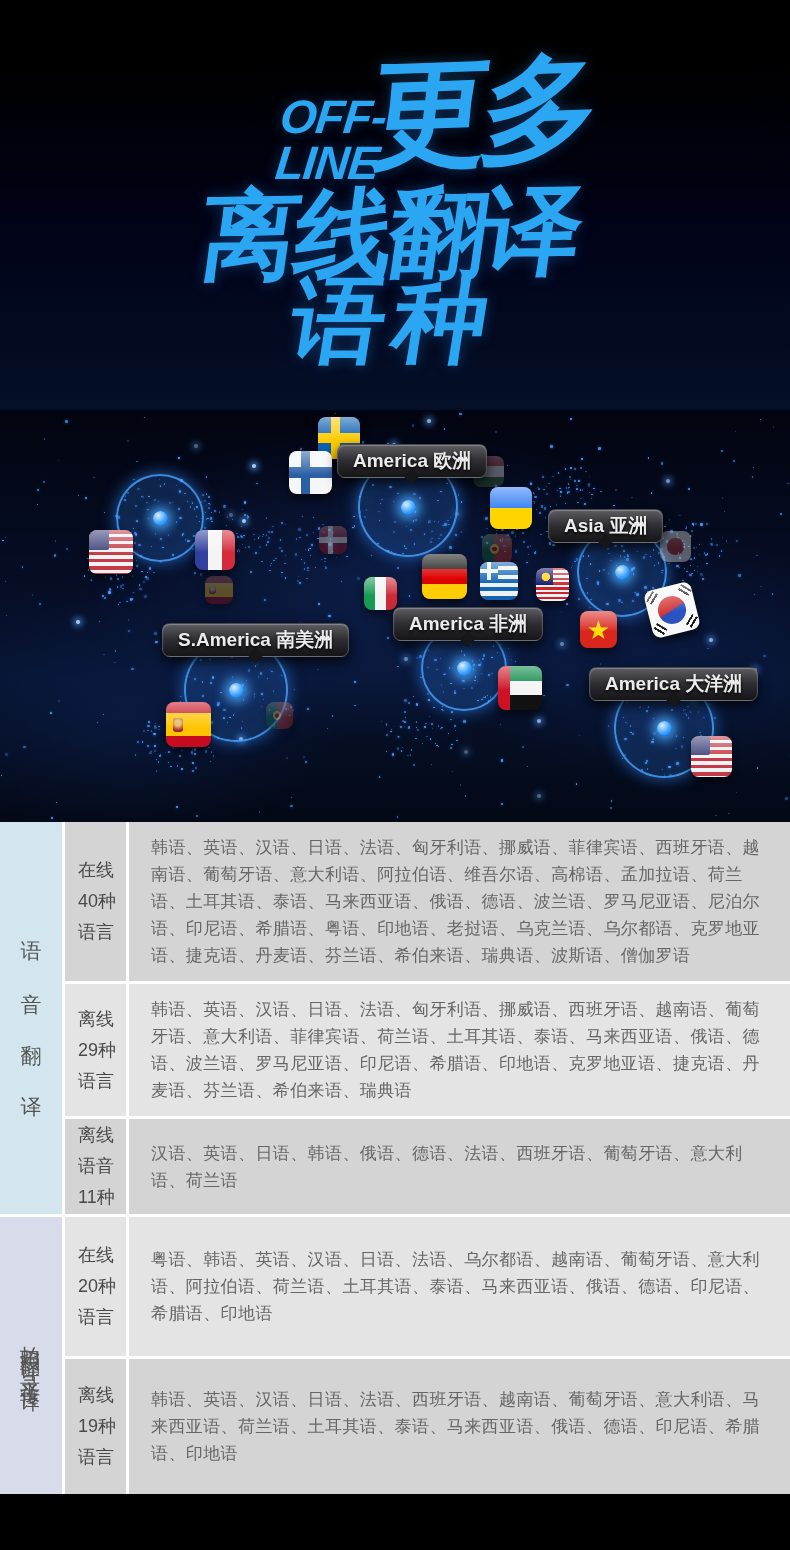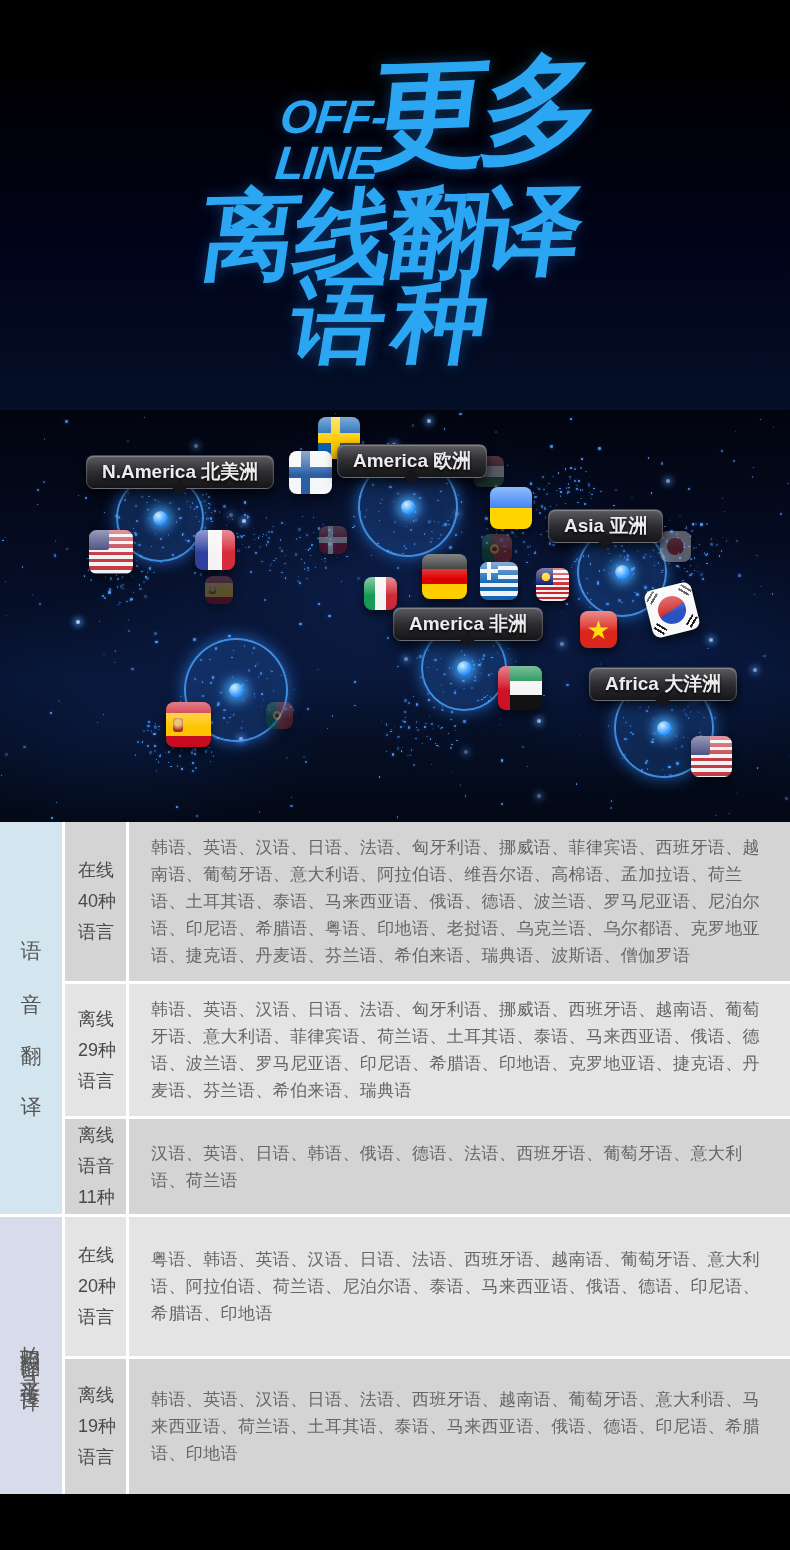--- a/index.html
+++ b/index.html
@@ -1283,34 +1283,34 @@
     <div class="fl f-portugal dim" style="left:266px;top:292px;width:27px;height:27px;">
         <i class="gl"></i>
       </div>
     <div class="fl f-uae" style="left:498px;top:256px;width:44px;height:44px;">
         <i class="gl"></i>
       </div>
     <div class="fl f-usa" style="left:691px;top:326px;width:41px;height:41px;">
         <i class="gl"></i>
       </div>
 
-    <div class="clabel" style="left:86px;top:45px;">
-        <span>N.America 北美洲</span>
-      </div>
     <div class="clabel" style="left:337px;top:34px;">
         <span>America 欧洲</span>
       </div>
     <div class="clabel" style="left:548px;top:99px;">
         <span>Asia 亚洲</span>
       </div>
+    <div class="clabel" style="left:162px;top:213px;">
+        <span>S.America 南美洲</span>
+      </div>
     <div class="clabel" style="left:393px;top:197px;">
         <span>America 非洲</span>
       </div>
     <div class="clabel" style="left:589px;top:257px;">
-        <span>Africa 大洋洲</span>
+        <span>America 大洋洲</span>
       </div>
   </section>
 
   <section class="tables">
 
     <div class="tsec">
       <div class="cat cat-blue">语音翻译</div>
       <div class="rows">
         <div class="row shade-a r-s1a">
           <div class="rlabel">在线
@@ -1333,21 +1333,21 @@
       </div>
     </div>
 
     <div class="tsec">
       <div class="cat cat-lav">拍照翻译/录音传译</div>
       <div class="rows">
         <div class="row shade-b r-s2a">
           <div class="rlabel">在线
 20种
 语言</div>
-          <div class="rcontent">粤语、韩语、英语、汉语、日语、法语、西班牙语、越南语、葡萄牙语、意大利语、阿拉伯语、荷兰语、尼泊尔语、泰语、马来西亚语、俄语、德语、印尼语、希腊语、印地语</div>
+          <div class="rcontent">粤语、韩语、英语、汉语、日语、法语、乌尔都语、越南语、葡萄牙语、意大利语、阿拉伯语、荷兰语、土耳其语、泰语、马来西亚语、俄语、德语、印尼语、希腊语、印地语</div>
         </div>
         <div class="row shade-a r-s2b">
           <div class="rlabel">离线
 19种
 语言</div>
           <div class="rcontent">韩语、英语、汉语、日语、法语、西班牙语、越南语、葡萄牙语、意大利语、马来西亚语、荷兰语、土耳其语、泰语、马来西亚语、俄语、德语、印尼语、希腊语、印地语</div>
         </div>
       </div>
     </div>
 

